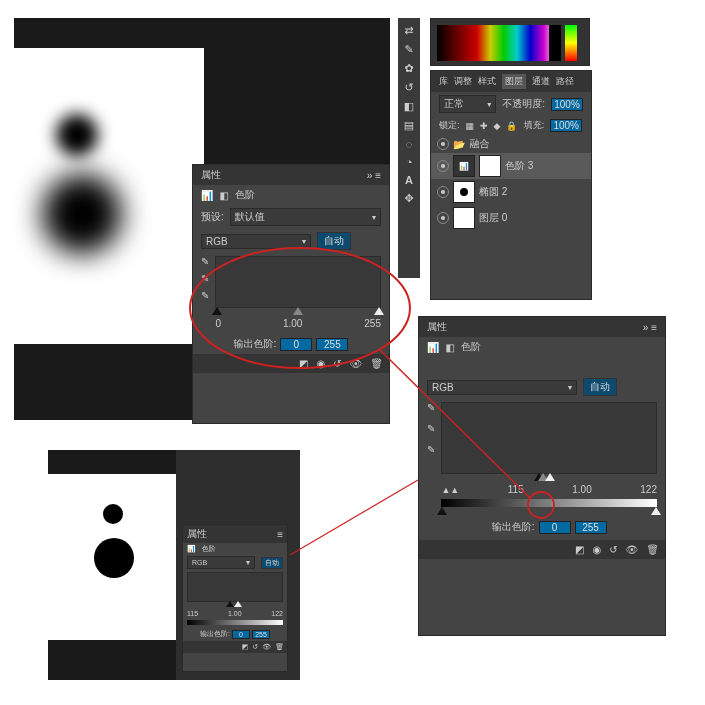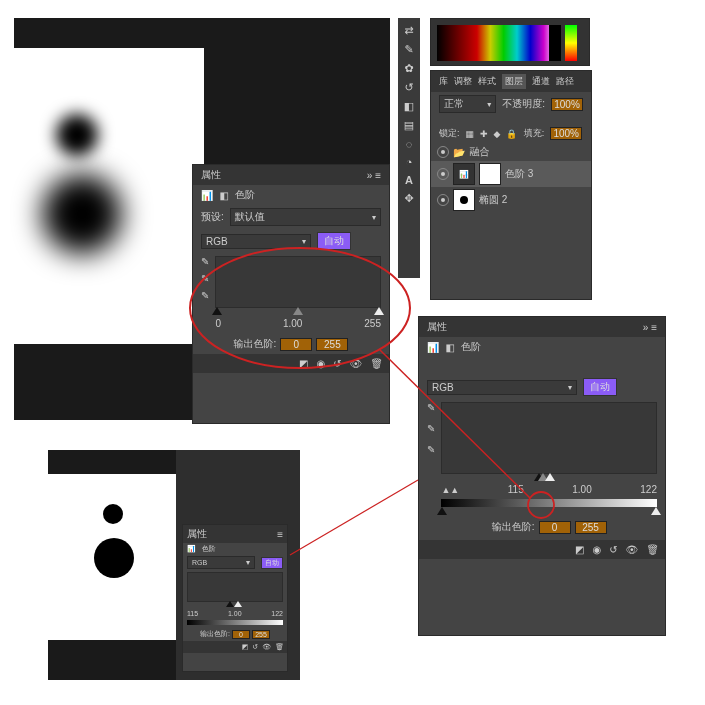--- a/index.html
+++ b/index.html
@@ -2,28 +2,28 @@
 <html><head>
 <meta charset="utf-8">
 <style>
   * { margin:0; padding:0; box-sizing:border-box; font-family: "Microsoft YaHei", Arial, sans-serif; }
   body { background:#fff; width:705px; height:705px; position:relative; overflow:hidden; font-size:10px; color:#ccc;}
   .panel { background:#444; border:1px solid #2a2a2a; position:absolute; }
   .panel-title { background:#343434; font-size:10px; padding:3px 8px; display:flex; align-items:center; justify-content:space-between;}
   .row { display:flex; align-items:center; gap:6px; padding:3px 8px; }
   .select { background:#3a3a3a; border:1px solid #2a2a2a; color:#ccc; font-size:10px; padding:1px 4px; display:flex; align-items:center; justify-content:space-between; flex:1;}
   .chev::after { content:"▾"; font-size:8px; color:#ccc; margin-left:4px;}
-  .btn { background:#8b5cf6; border:1px solid #333; color:#ddd; font-size:10px; padding:1px 6px;}
+  .btn { background:#0c4a6e; border:1px solid #333; color:#ddd; font-size:10px; padding:1px 6px;}
   .histogram { background:#383838; border:1px solid #2c2c2c; position:relative; }
   .marker { width:0; height:0; border-left:5px solid transparent; border-right:5px solid transparent; position:absolute; }
   .marker.black { border-bottom:8px solid #111; }
   .marker.gray  { border-bottom:8px solid #888; }
   .marker.white { border-bottom:8px solid #eee; }
   .gradient-bar { height:8px; background:linear-gradient(to right,#000,#fff); position:relative; }
-  .num-input { background:#a16207; border:1px solid #222; color:#ddd; width:32px; text-align:center; font-size:10px;}
+  .num-input { background:#0369a1; border:1px solid #222; color:#ddd; width:32px; text-align:center; font-size:10px;}
   .footer-icons { display:flex; justify-content:flex-end; gap:8px; padding:4px 6px; background:#343434;}
   .layers-panel .layer-row { display:flex; align-items:center; gap:4px; padding:2px 6px; }
   .eye { width:12px; height:12px; border:1px solid #888; border-radius:50%; position:relative;}
   .eye::after { content:""; position:absolute; inset:3px; background:#ccc; border-radius:50%;}
   .thumb { width:22px; height:22px; border:1px solid #222; background:#fff; display:flex; align-items:center; justify-content:center;}
   .canvas-bg { position:absolute; background:#fff; }
   .blackstrip { position:absolute; background:#1a1a1a; }
   .soft-dot { position:absolute; border-radius:50%; background:#000; }
   svg { position:absolute; top:0; left:0; pointer-events:none;}
   .toolcol { position:absolute; background:#3a3a3a; width:22px; display:flex; flex-direction:column; align-items:center; gap:6px; padding:6px 0;}
@@ -66,21 +66,21 @@
     <span>样式</span>
     <span style="background:#555; padding:1px 3px;">图层</span>
     <span>通道</span>
     <span>路径</span>
   </div>
   <div class="row">
     <div class="select chev">正常</div>
     <span>不透明度:</span>
     <span class="num-input">100%</span>
   </div>
-  <div class="row" style="font-size:9px;margin-top:8px;">
+  <div class="row" style="font-size:9px;">
     <span>锁定:</span>
     <span>▦</span>
     <span>✚</span>
     <span>◆</span>
     <span>🔒</span>
     <span>填充:</span>
     <span class="num-input">100%</span>
   </div>
   <div class="layer-row">
     <span class="eye"></span>
@@ -93,20 +93,25 @@
     <span class="thumb"></span>
     <span>色阶 3</span>
   </div>
   <div class="layer-row">
     <span class="eye"></span>
     <span class="thumb">
         <span style="width:8px;height:8px;background:#000;border-radius:50%;"></span>
       </span>
     <span>椭圆 2</span>
   </div>
+  <div class="layer-row">
+    <span class="eye"></span>
+    <span class="thumb"></span>
+    <span>图层 0</span>
+  </div>
 </div>
 
 <div class="panel" style="left:192px; top:164px; width:198px; height:260px;">
   <div class="panel-title">
     <span>属性</span>
     <span><span>»</span> <span>≡</span></span>
   </div>
   <div class="row">
     <span>📊</span>
     <span>◧</span>

